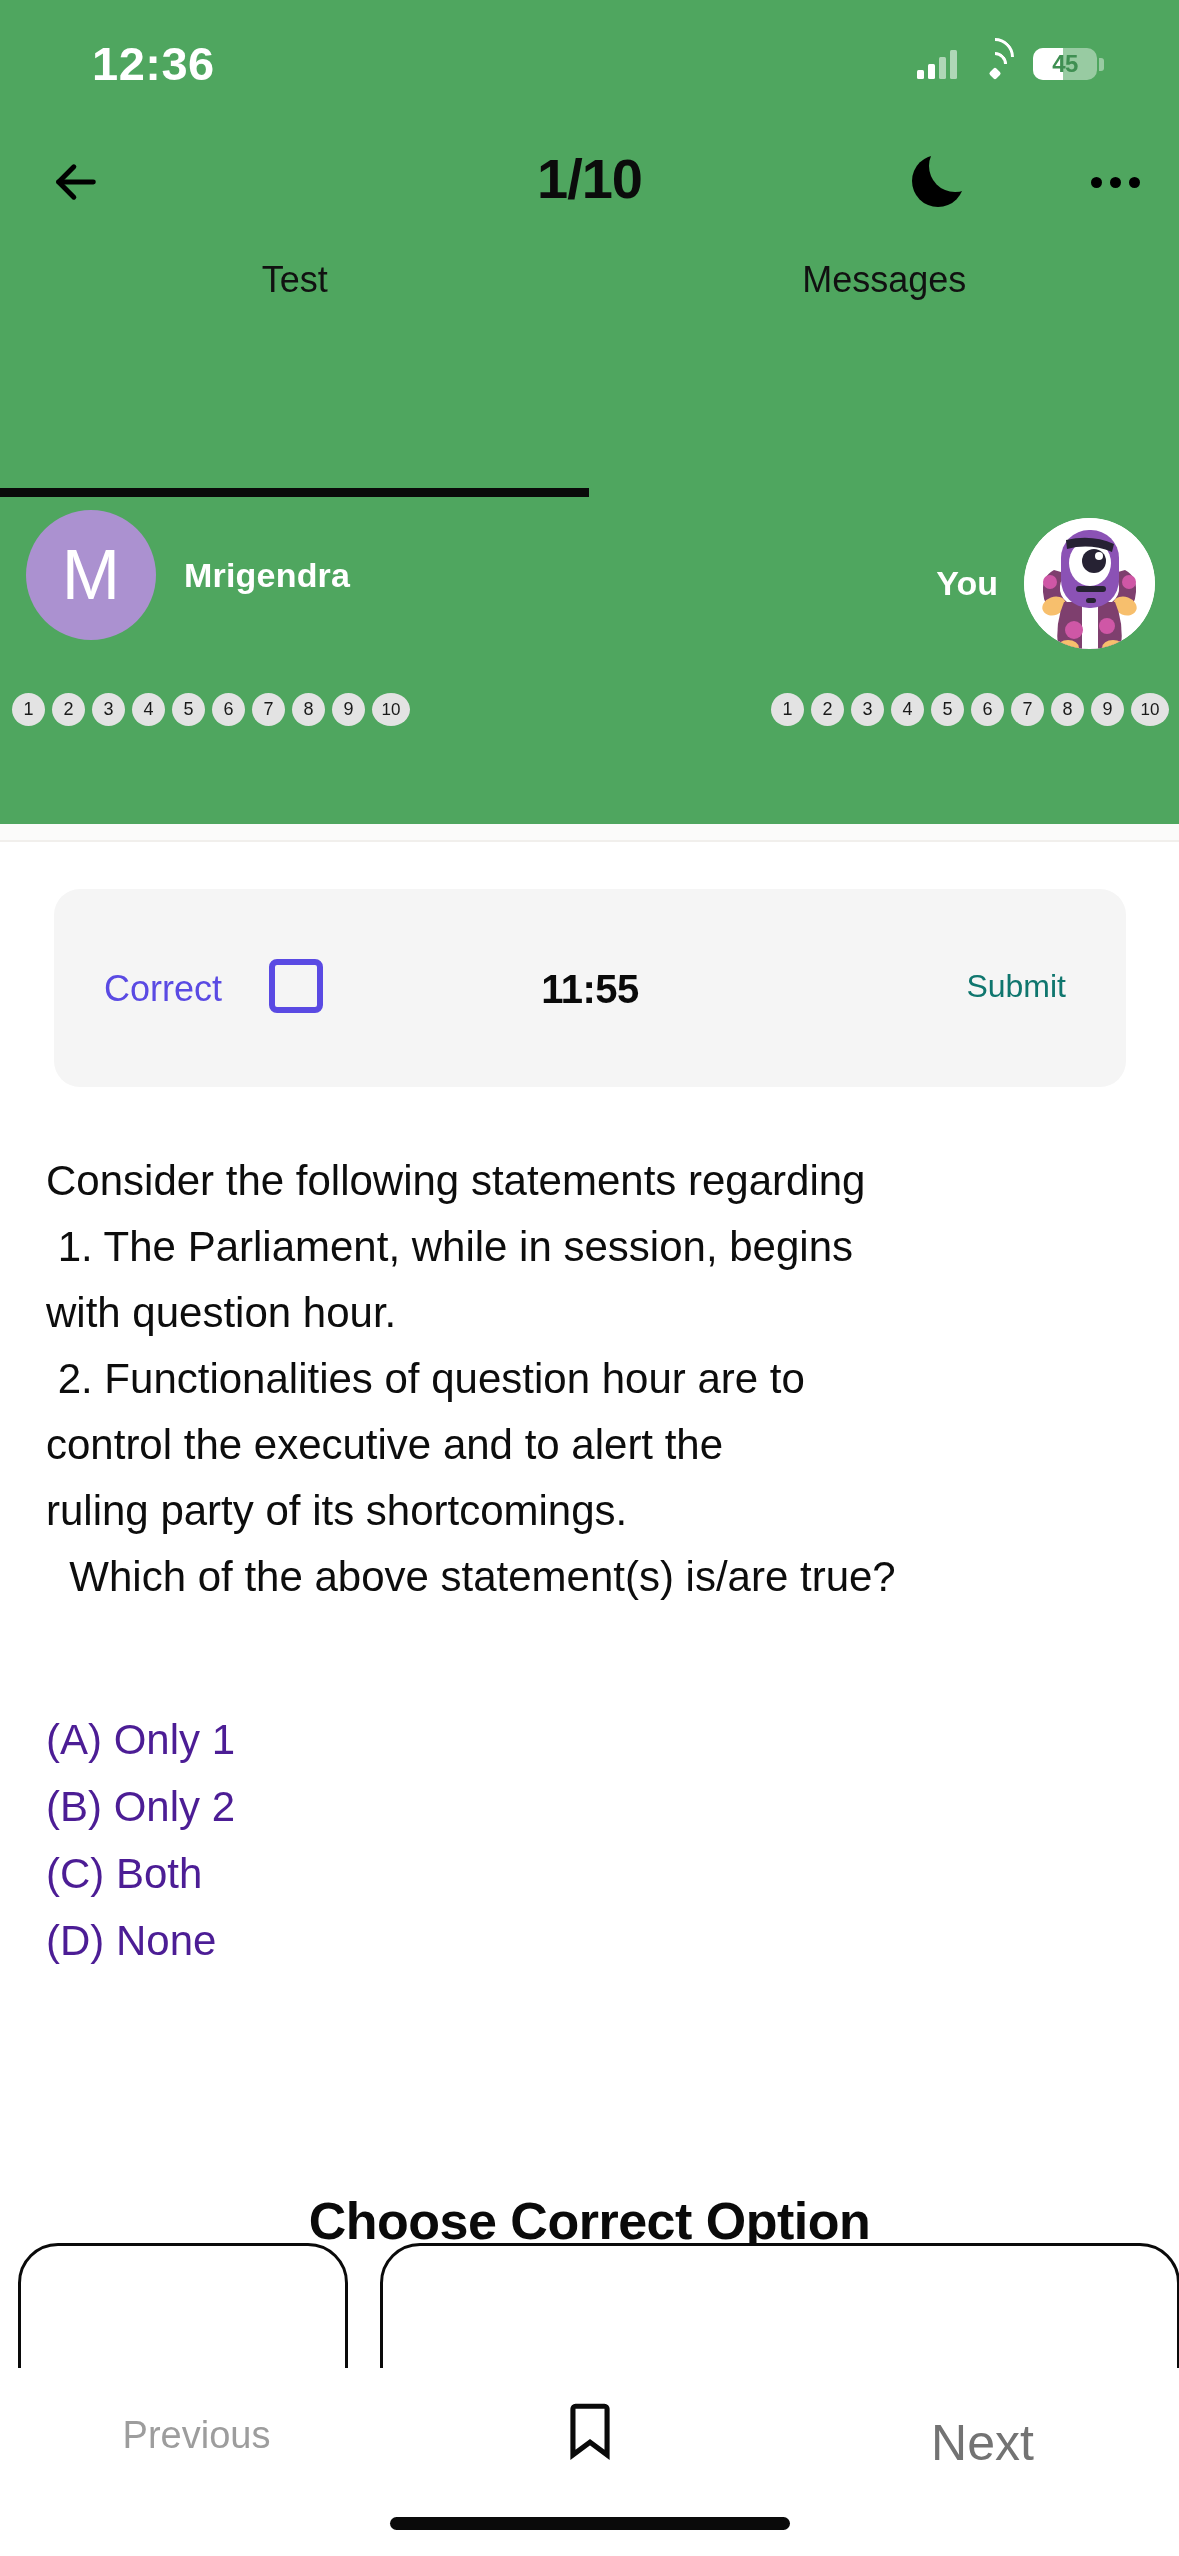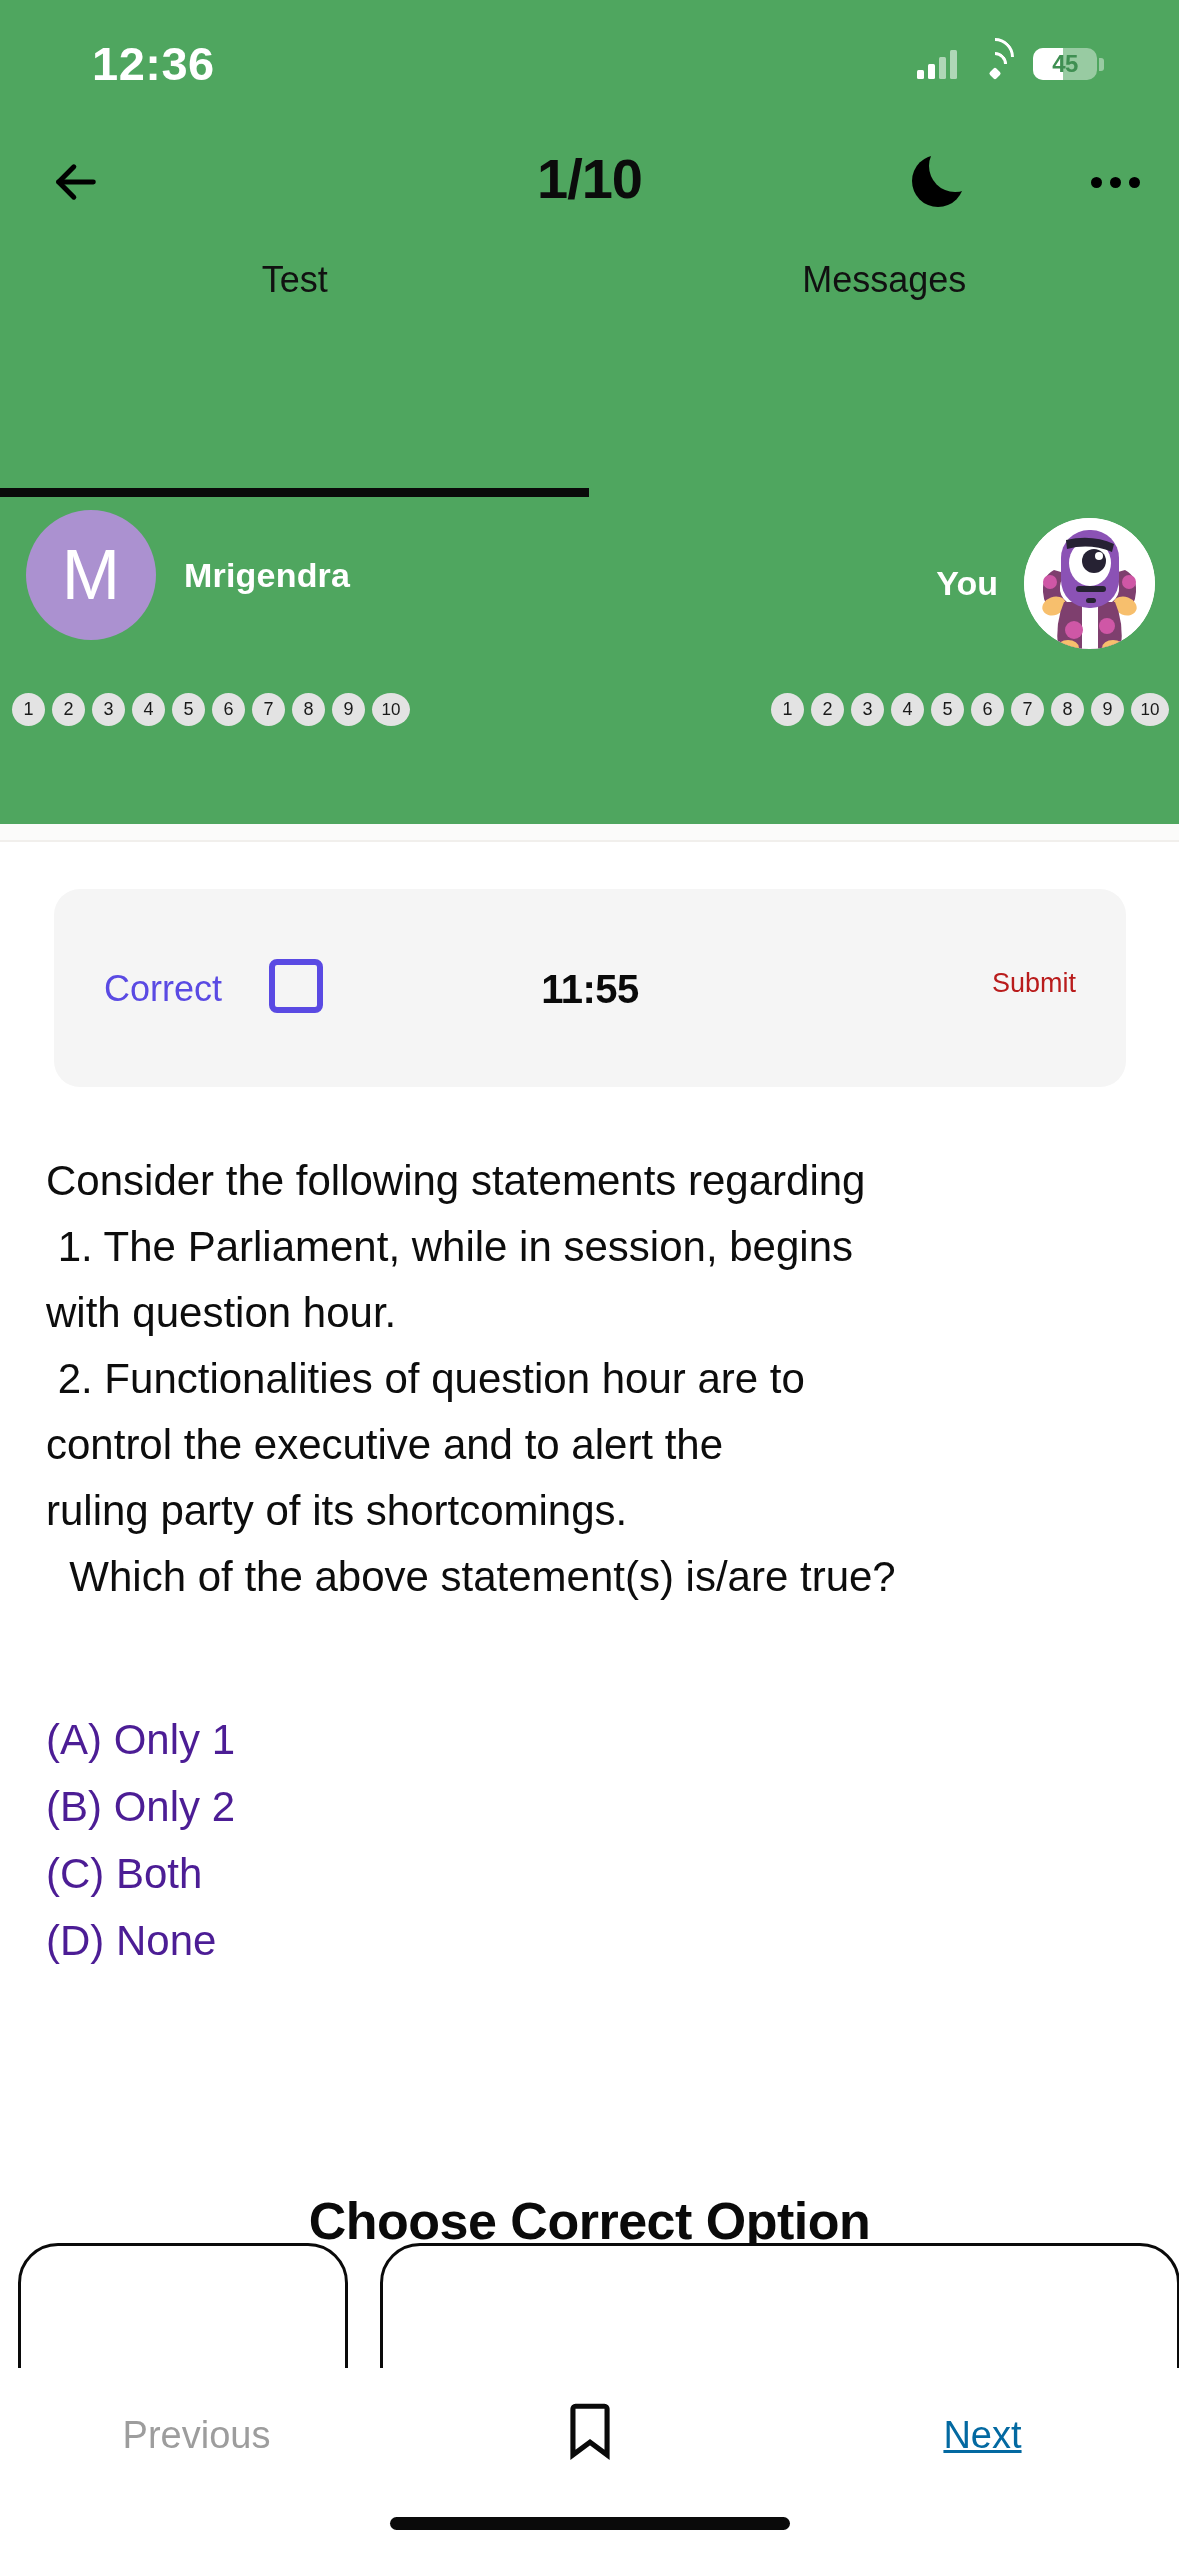--- a/index.html
+++ b/index.html
@@ -155,21 +155,21 @@
   }
   .revisit-box {
     position:absolute; left:215px; top:70px; width:54px; height:54px;
     border:6px solid #5a4ae3; border-radius:8px; background:transparent;
   }
   .timer {
     position:absolute; left:0; right:0; top:78px; text-align:center;
     font-size:40px; font-weight:bold; color:#0a0a0a; letter-spacing:-0.5px;
   }
   .submit-label {
-    position:absolute; right:50px; top:79px; font-size:27px; color:#b91c1c;
+    position:absolute; right:60px; top:79px; font-size:32px; color:#0f766e;
   }
 
   
   .question {
     position:absolute; left:46px; top:1148px; width:1090px;
     font-size:42px; line-height:1.0; color:#0d0d0d;
   }
   .question p { margin:0 0 0 0; padding:0; white-space:pre-wrap; line-height:66px; }
 
   .options {
@@ -204,21 +204,21 @@
     position:absolute; left:0; top:46px; width:393px; text-align:center;
     font-size:38px; color:#9d9d9d;
   }
   .nav-book {
     position:absolute; left:393px; top:34px; width:393px;
     display:flex; align-items:center; justify-content:center;
   }
   .nav-book svg { width:42px; height:58px; }
   .nav-next {
     position:absolute; right:0; top:46px; width:393px; text-align:center;
-    font-size:38px; color:#0369a1;text-decoration:underline;
+    font-size:50px; color:#737373;
   }
   .home-indicator {
     position:absolute; left:50%; transform:translateX(-50%); bottom:26px;
     width:400px; height:13px; border-radius:7px; background:#0a0a0a;
   }
 </style>
 </head>
 <body>
 
 <div class="phone">

